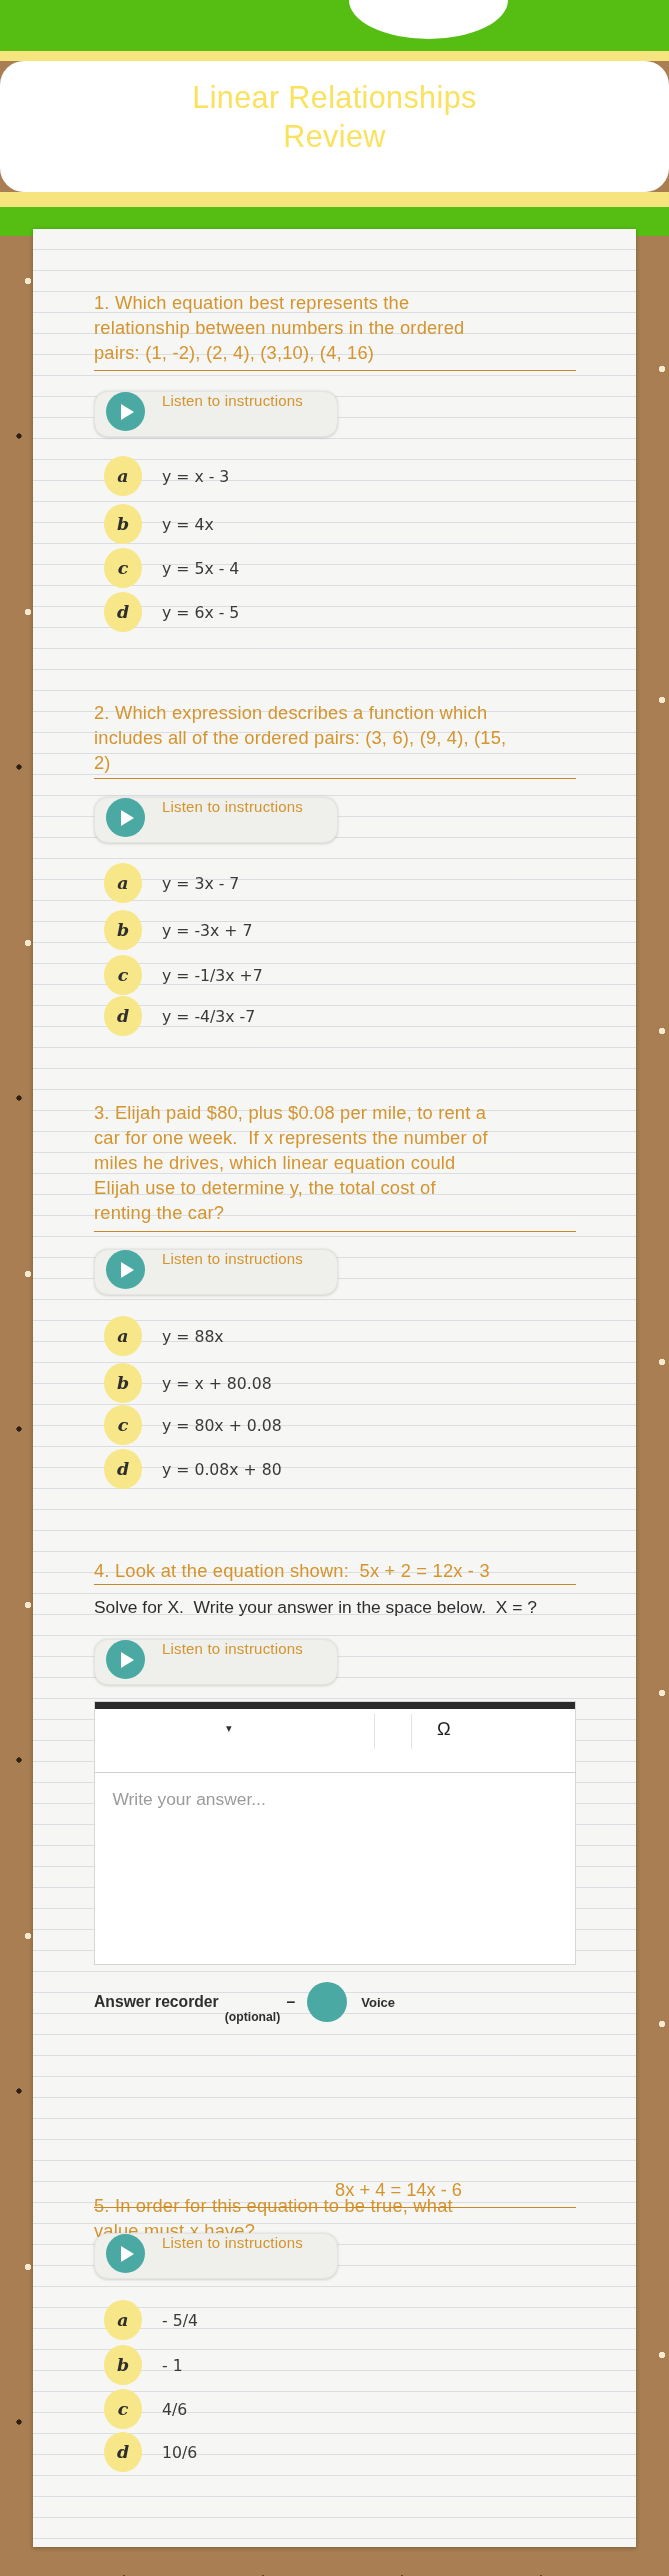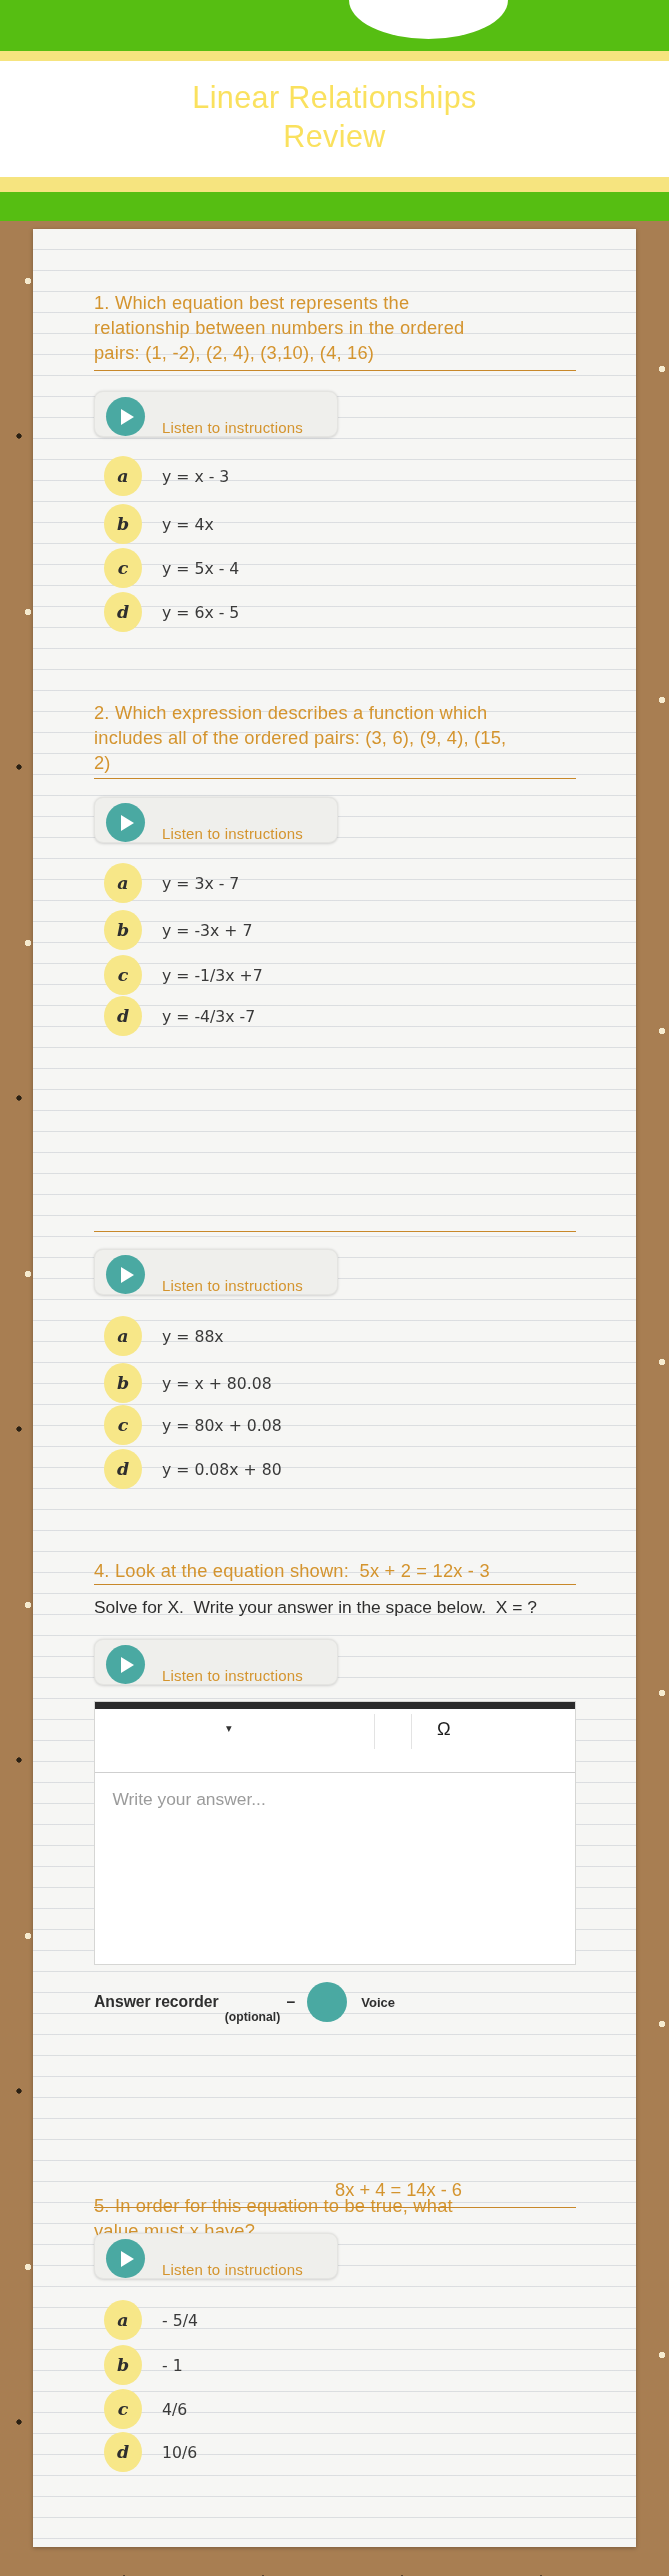--- a/index.html
+++ b/index.html
@@ -15,21 +15,21 @@
       radial-gradient(circle 2.6px at 63px 202px, #2a2013 97%, transparent),
       radial-gradient(circle 3.1px at 28px 281px, #f6ebcf 97%, transparent),
       radial-gradient(circle 2.6px at 124px 261px, #2a2013 97%, transparent);
     background-size: 139px 331px;
     background-repeat: repeat;
     overflow: hidden;
   }
   .header { position: absolute; top: 0; left: 0; width: 669px; height: 250px; }
   .band-green-top   { height: 51px;  background: #56be12; }
   .band-stripe      { height: 9.6px;  background: #f6e47f; }
-  .band-title       { height: 116px; background: #ffffff; display: flex; justify-content: center; }
+  .band-title       { height: 131px; background: #ffffff; display: flex; justify-content: center; border-radius: 24px; }
   .band-stripe2     { height: 15px;  background: #f6e47f; }
   .band-green-bot   { height: 29px;  background: #56be12; }
   .hole {
     position: absolute; top: 0; left: 349px; width: 159px; height: 39px;
     background: #ffffff;
     border-radius: 0 0 50% 50% / 0 0 100% 100%;
   }
   .title {
     margin-top: 17.4px;
     font-size: 30.5px; line-height: 39px; font-weight: 400;
@@ -49,23 +49,23 @@
     position: absolute; left: 61px; width: 533px;
     font-size: 18.3px; line-height: 25px; letter-spacing: 0.2px;
     color: #d4942e; white-space: pre-wrap;
   }
   .q-underline {
     position: absolute; left: 61px; width: 482px; height: 0;
     border-bottom: 1.7px solid #c8882a;
   }
   .listen {
     position: absolute; left: 61px; width: 244px; height: 46px;
-    background: #efefec; border: 0.9px solid #e4e4e1; border-radius: 9px;
+    background: #efefec; border: 0.9px solid #e4e4e1; border-radius: 14px;
     box-shadow: 0 0.9px 2.6px rgba(0,0,0,.15);
-    display: flex; align-items: flex-end; padding-left: 10.5px; cursor: pointer;
+    display: flex; align-items: flex-start; padding-left: 10.5px; cursor: pointer;
   }
   .play-circle {
     flex: 0 0 39px; width: 39px; height: 39px; border-radius: 50%;
     background: #4aa9a2; display: flex; align-items: center; justify-content: center;
   }
   .play-tri {
     width: 0; height: 0; margin-left: 4.4px;
     border-left: 13px solid #ffffff;
     border-top: 8.7px solid transparent; border-bottom: 8.7px solid transparent;
   }
@@ -201,20 +201,25 @@
       </span>
     <span class="choice-text">y = -1/3x +7</span>
   </div>
   <div class="choice" id="q2-d">
     <span class="choice-circle">
         <span class="choice-letter">d</span>
       </span>
     <span class="choice-text">y = -4/3x -7</span>
   </div>
 
+  <div class="q-text" id="q3-text">3. Elijah paid $80, plus $0.08 per mile, to rent a
+car for one week.  If x represents the number of
+miles he drives, which linear equation could
+Elijah use to determine y, the total cost of
+renting the car?</div>
   <div class="q-underline" id="q3-line"></div>
   <div class="listen" id="q3-btn">
     <span class="play-circle">
         <span class="play-tri"></span>
       </span>
     <span class="listen-label">Listen to instructions</span>
   </div>
   <div class="choice" id="q3-a">
     <span class="choice-circle">
         <span class="choice-letter">a</span>

